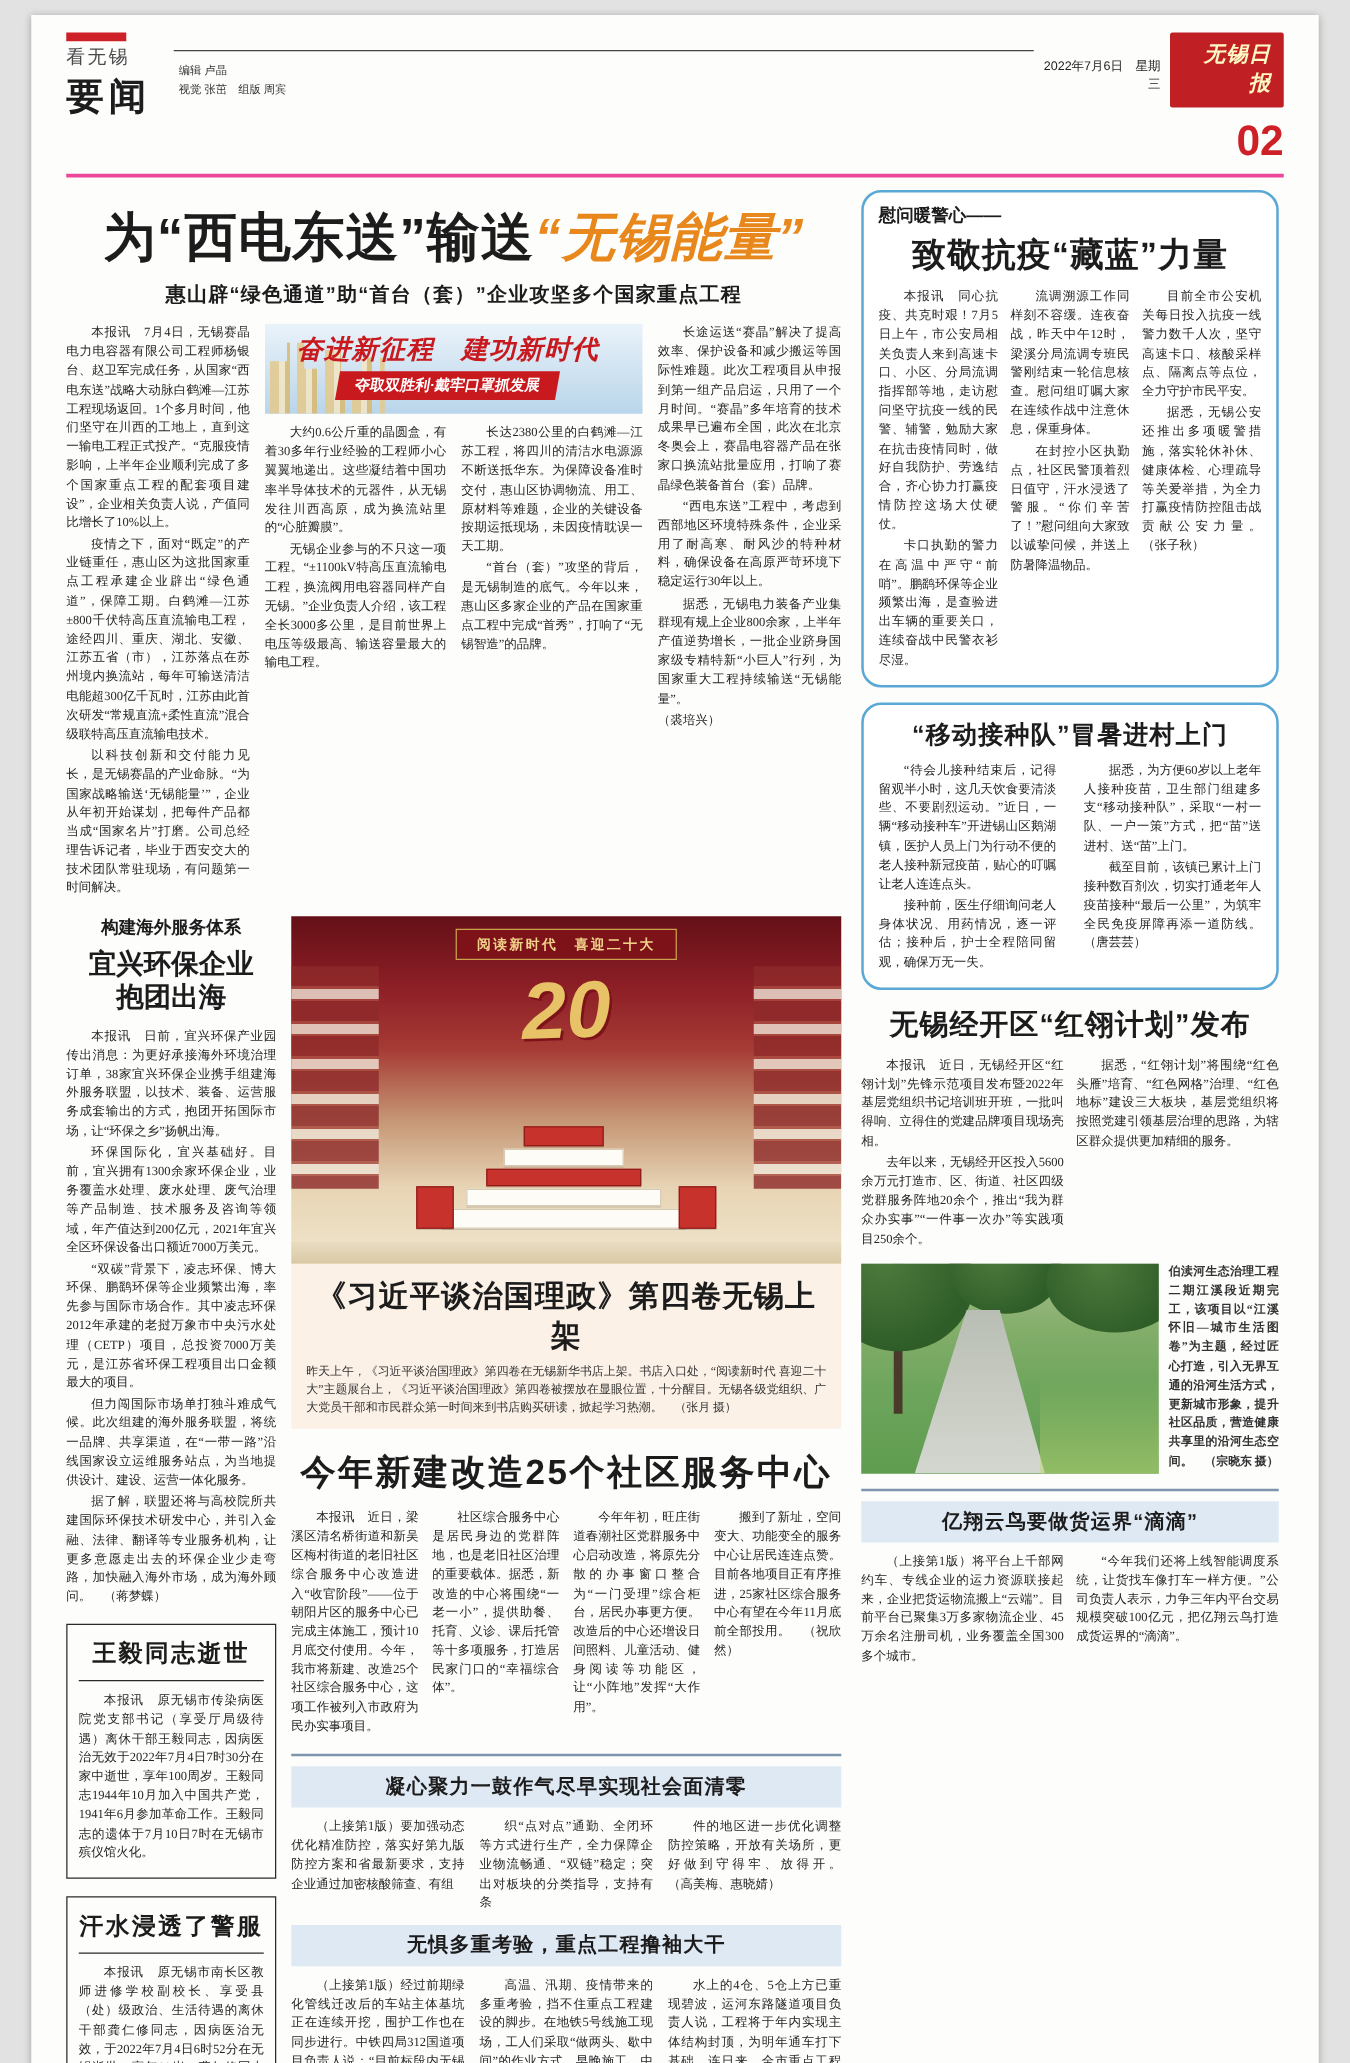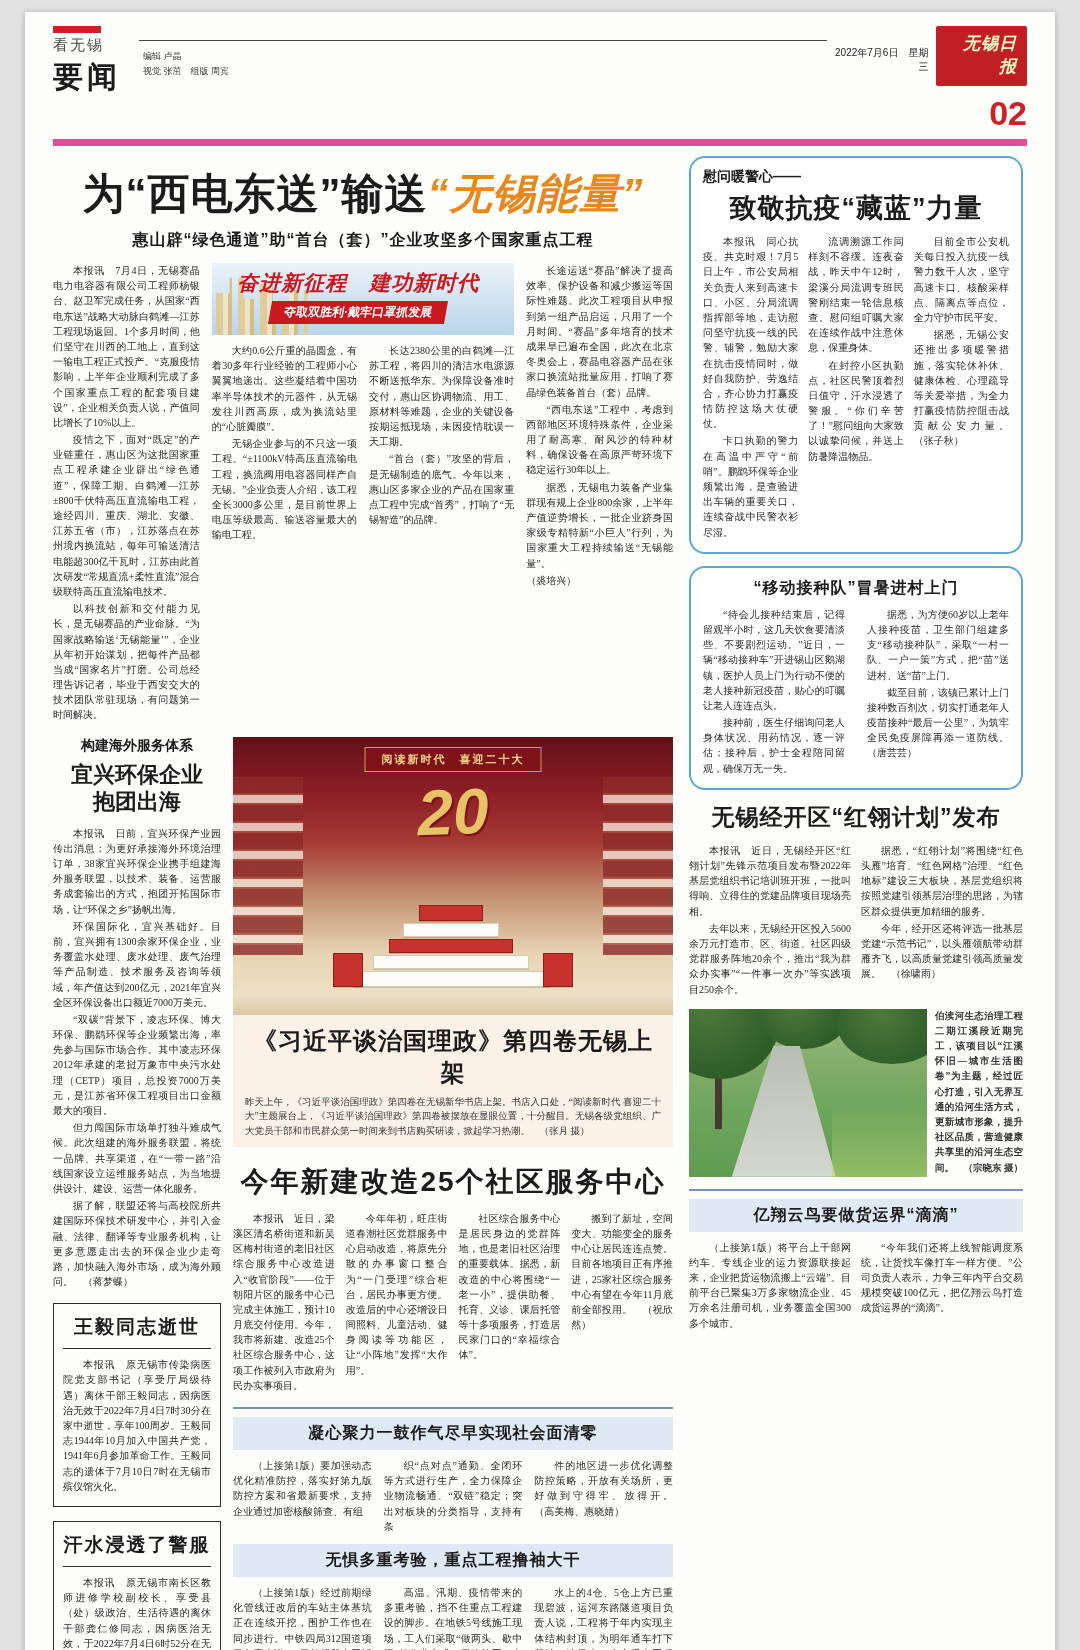--- a/index.html
+++ b/index.html
@@ -1,21 +1,21 @@
 <!DOCTYPE html>
 <html><head>
 <meta charset="utf-8">
 <style>
   * { margin:0; padding:0; box-sizing:border-box; }
   body { background:#e2e2e2; font-family:"Liberation Sans", sans-serif; color:#1c1c1c; }
   .scan { width:1080px; margin:0 auto; padding:12px 25px 0; }
   .page { width:1030px; background:#fdfdfc; box-shadow:0 1px 6px rgba(0,0,0,.28); padding:14px 28px 10px; min-height:1600px; }
 
   
-  .mh { display:flex; align-items:flex-start; border-bottom:7px solid #ec4899; padding-bottom:6px; }
+  .mh { display:flex; align-items:flex-start; border-bottom:3px solid #ec4899; padding-bottom:6px; }
   .mh-left { width:86px; }
   .redsq { display:block; width:48px; height:7px; background:#ce2127; margin-bottom:3px; }
   .tag { font-size:15px; color:#4a4a4a; letter-spacing:2px; }
   .yaowen { font-size:30px; font-weight:bold; letter-spacing:4px; margin-top:2px; }
   .mh-mid { flex:1; padding-top:14px; }
   .mh-rule { border-top:1.5px solid #444; height:0; margin-bottom:8px; }
   .editors { font-size:9px; color:#333; line-height:1.7; padding-left:4px; }
   .mh-right { width:200px; text-align:right; }
   .daterow { display:flex; align-items:center; justify-content:flex-end; gap:8px; }
   .date { font-size:10px; color:#222; padding-top:8px; }
@@ -70,21 +70,21 @@
   .photo-cap p { font-size:9.5px; line-height:1.55; text-align:justify; font-family:"Liberation Serif", serif; color:#333; }
 
   .sq-title { text-align:center; font-size:28px; font-weight:bold; letter-spacing:2px; margin:16px 0 10px; }
 
   .contline { border-top:2px solid #7d94ad; margin-top:12px; }
 
   
   .bluebox { border:2px solid #5aa8d6; border-radius:16px; padding:10px 12px; margin-bottom:12px; background:#fff; }
   .bb-kicker { font-size:14px; font-weight:bold; margin-bottom:4px; }
   .bb-title { text-align:center; font-size:27px; font-weight:bold; letter-spacing:1px; margin-bottom:8px; }
-  .bb-title2 { text-align:center; font-size:16px; font-weight:bold; letter-spacing:1px; margin-bottom:8px; }
+  .bb-title2 { text-align:center; font-size:20px; font-weight:bold; letter-spacing:1px; margin-bottom:8px; }
   .hl-title { text-align:center; font-size:23px; font-weight:bold; letter-spacing:1px; margin:6px 0 10px; }
 
   .park-block { display:flex; gap:8px; margin-top:10px; }
   .park { width:238px; height:168px; position:relative; overflow:hidden; flex:none;
     background:linear-gradient(180deg,#a8bd8f 0%,#84ae6b 30%,#6da55c 60%,#5f9c50 100%); }
   .tree { position:absolute; border-radius:50%; background:radial-gradient(circle at 40% 35%,#4d7a3c,#2f5d28 70%); }
   .trunk { position:absolute; width:7px; background:#4a3a2c; }
   .path { position:absolute; bottom:0; left:18%; width:46%; height:78%; background:linear-gradient(180deg,#b9beb4,#d4d7cf); clip-path:polygon(38% 0,62% 0,95% 100%,0 100%); }
   .lawnlight { position:absolute; bottom:0; right:0; width:40%; height:45%; background:linear-gradient(180deg,rgba(190,215,120,.0),rgba(190,215,120,.55)); }
   .park-cap { flex:1; font-size:9.5px; line-height:1.6; text-align:justify; font-family:"Liberation Serif", serif; color:#333;font-weight:bold; }
@@ -203,22 +203,22 @@
           </div>
           <div class="photo-cap">
             <h3>《习近平谈治国理政》第四卷无锡上架</h3>
             <p>昨天上午，《习近平谈治国理政》第四卷在无锡新华书店上架。书店入口处，“阅读新时代 喜迎二十大”主题展台上，《习近平谈治国理政》第四卷被摆放在显眼位置，十分醒目。无锡各级党组织、广大党员干部和市民群众第一时间来到书店购买研读，掀起学习热潮。　（张月 摄）</p>
           </div>
 
           <section>
             <div class="sq-title">今年新建改造25个社区服务中心</div>
             <div class="cols4 bodytext">
               <p>本报讯　近日，梁溪区清名桥街道和新吴区梅村街道的老旧社区综合服务中心改造进入“收官阶段”——位于朝阳片区的服务中心已完成主体施工，预计10月底交付使用。今年，我市将新建、改造25个社区综合服务中心，这项工作被列入市政府为民办实事项目。</p>
+              <p>社区综合服务中心是居民身边的党群阵地，也是老旧社区治理的重要载体。据悉，新改造的中心将围绕“一老一小”，提供助餐、托育、义诊、课后托管等十多项服务，打造居民家门口的“幸福综合体”。</p>
               <p>今年年初，旺庄街道春潮社区党群服务中心启动改造，将原先分散的办事窗口整合为“一门受理”综合柜台，居民办事更方便。改造后的中心还增设日间照料、儿童活动、健身阅读等功能区，让“小阵地”发挥“大作用”。</p>
-              <p>社区综合服务中心是居民身边的党群阵地，也是老旧社区治理的重要载体。据悉，新改造的中心将围绕“一老一小”，提供助餐、托育、义诊、课后托管等十多项服务，打造居民家门口的“幸福综合体”。</p>
               <p>搬到了新址，空间变大、功能变全的服务中心让居民连连点赞。目前各地项目正有序推进，25家社区综合服务中心有望在今年11月底前全部投用。　（祝欣然）</p>
             </div>
           </section>
 
           <div class="contline"></div>
 
           <section>
             <div class="band">凝心聚力一鼓作气尽早实现社会面清零</div>
             <div class="cols3 bodytext">
               <p>（上接第1版）要加强动态优化精准防控，落实好第九版防控方案和省最新要求，支持企业通过加密核酸筛查、有组</p>
@@ -275,21 +275,20 @@
 
       <section>
         <div class="hl-title">无锡经开区“红翎计划”发布</div>
         <div class="cols2 bodytext" style="gap:10px">
           <div>
             <p>本报讯　近日，无锡经开区“红翎计划”先锋示范项目发布暨2022年基层党组织书记培训班开班，一批叫得响、立得住的党建品牌项目现场亮相。</p>
             <p>去年以来，无锡经开区投入5600余万元打造市、区、街道、社区四级党群服务阵地20余个，推出“我为群众办实事”“一件事一次办”等实践项目250余个。</p>
           </div>
           <div>
             <p>据悉，“红翎计划”将围绕“红色头雁”培育、“红色网格”治理、“红色地标”建设三大板块，基层党组织将按照党建引领基层治理的思路，为辖区群众提供更加精细的服务。</p>
-            <p>今年，经开区还将评选一批基层党建“示范书记”，以头雁领航带动群雁齐飞，以高质量党建引领高质量发展。　（徐啸雨）</p>
           </div>
         </div>
       </section>
 
       <div class="park-block">
         <div class="park">
           <div class="trunk" style="left:26px;top:0;height:120px"></div>
           <div class="tree" style="left:-30px;top:-40px;width:120px;height:110px"></div>
           <div class="tree" style="left:70px;top:-30px;width:90px;height:70px"></div>
           <div class="tree" style="right:-20px;top:-25px;width:110px;height:80px"></div>

